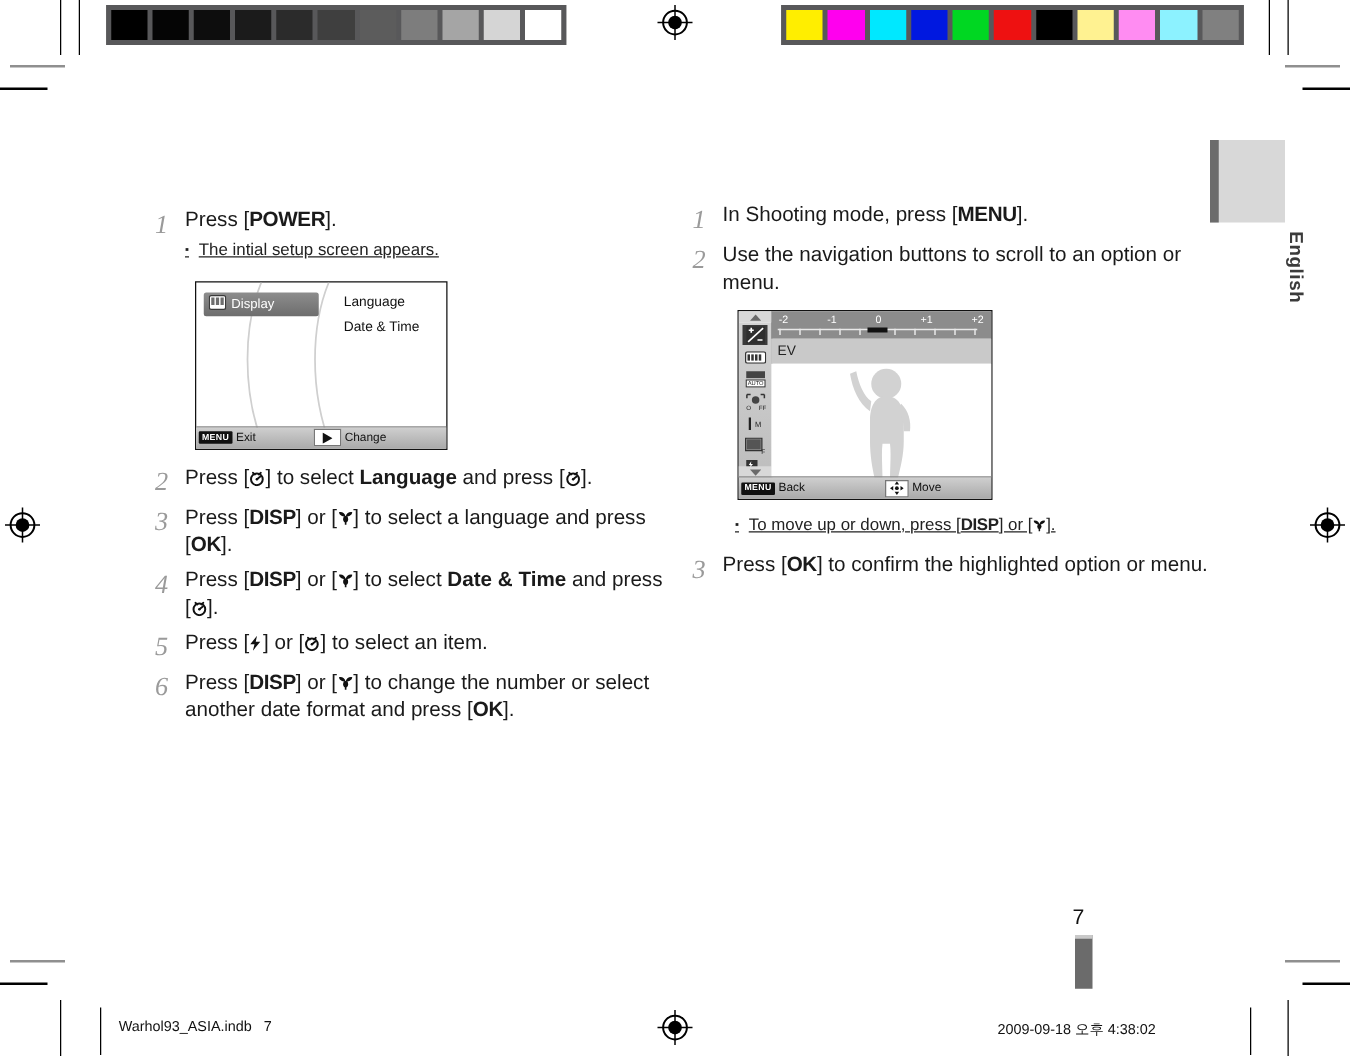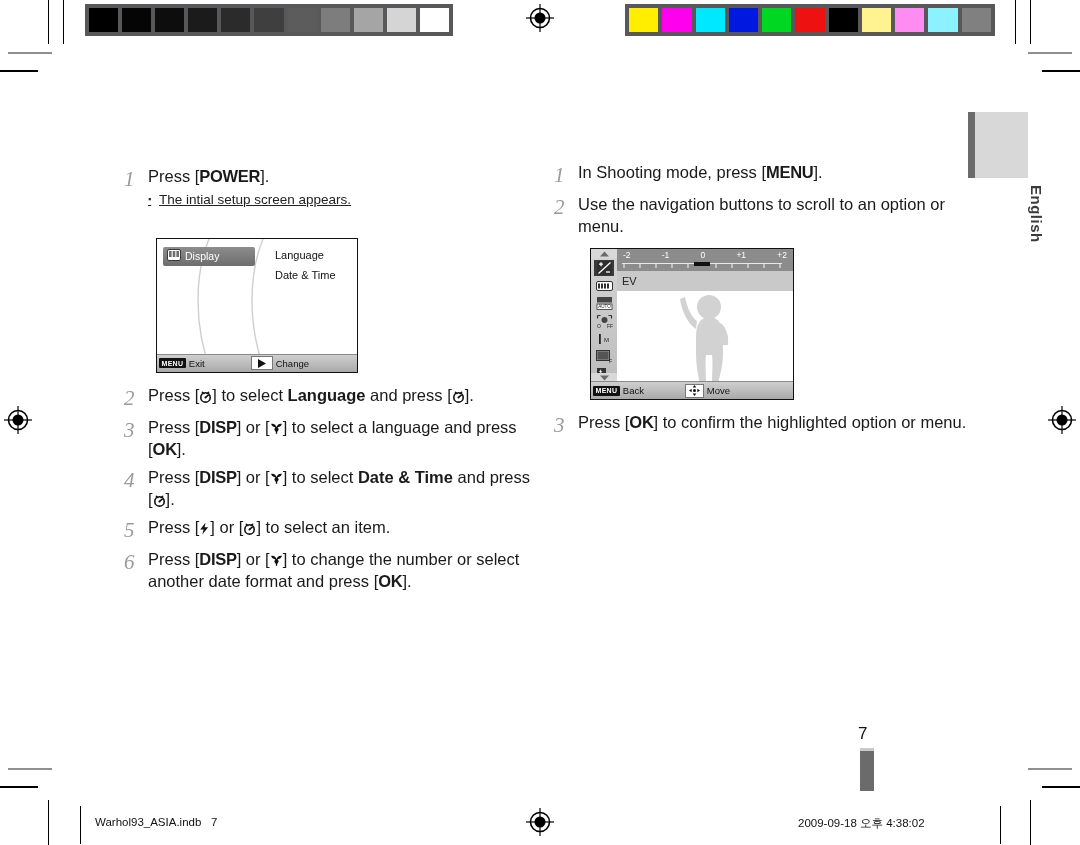--- a/index.html
+++ b/index.html
@@ -60,21 +60,21 @@
   .bul .txt{flex:1 1 auto;}
   b{font-weight:bold;}
 
   
   .key{font-weight:bold;font-family:"Liberation Sans",sans-serif;letter-spacing:-0.3px;}
   .kicon{display:inline-block;vertical-align:-2px;}
   .kicon svg{display:block;}
 
   
   .lcd{position:relative;background:#fff;border:1.5px solid #111;box-sizing:border-box;}
-  #lcd-setup{margin:28px 0 0 38px;width:202px;height:135px;}
+  #lcd-setup{margin:15px 0 0 38px;width:202px;height:135px;}
   #lcd-menu{margin:10px 0 0 42px;width:204px;height:152px;}
 
   .lcd .curve{position:absolute;}
   .pill{
     position:absolute;left:6px;top:8px;width:92px;height:19px;
     background:linear-gradient(#8d8d8d,#6d6d6d);
     border-radius:2px;display:flex;align-items:center;
     color:#fff;font-size:10.5px;padding-left:4px;box-sizing:border-box;
   }
   .pill .lbl{margin-left:4px;}
@@ -474,25 +474,34 @@
           <span class="sp"></span>
           <span style="background:#fff;border:1px solid #777;padding:0 3px;display:inline-flex;align-items:center;height:12px;">
             <svg width="11" height="11" viewBox="0 0 11 11">
               <polygon points="5.5,0 7.3,2.6 3.7,2.6" fill="#111"></polygon>
               <polygon points="5.5,11 3.7,8.4 7.3,8.4" fill="#111"></polygon>
               <polygon points="0,5.5 2.6,3.7 2.6,7.3" fill="#111"></polygon>
               <polygon points="11,5.5 8.4,3.7 8.4,7.3" fill="#111"></polygon>
               <circle cx="5.5" cy="5.5" r="1.5" fill="#111"></circle>
             </svg>
           </span>
-          <span class="t" style="margin-right:63px;">Move</span>
+          <span class="t" style="margin-right:40px;">Move</span>
         </div>
       </div>
 
       <div style="margin:10px 0 0 40px;">
+        <div class="bul">
+          <span class="dot"></span>
+          <span class="txt"><span>To move up or down, press [</span><span class="key">DISP</span><span>] or [</span><span class="kicon"><svg width="11" height="11" viewBox="0 0 13 13">
+                  <path d="M6.5 11.8 C6.5 8 6.5 6 6.5 5.2" stroke="#111" stroke-width="1.4" fill="none"></path>
+                  <path d="M6.5 5.4 C3.5 5.4 1.2 3.6 1.2 1.8 C3.6 1.2 6.1 2.6 6.5 5.4 Z" fill="#111"></path>
+                  <path d="M6.5 5.4 C9.5 5.4 11.8 3.6 11.8 1.8 C9.4 1.2 6.9 2.6 6.5 5.4 Z" fill="#111"></path>
+                  <ellipse cx="6.5" cy="7.3" rx="2" ry="2.5" fill="#111"></ellipse>
+                </svg></span><span>].</span></span>
+        </div>
       </div>
 
       <div class="step" style="margin-top:12px;">
         <div class="num">3</div>
         <div class="body">
           <span>Press [</span><span class="key">OK</span><span>] to confirm the highlighted option or menu.</span>
         </div>
       </div>
 
     </div>

